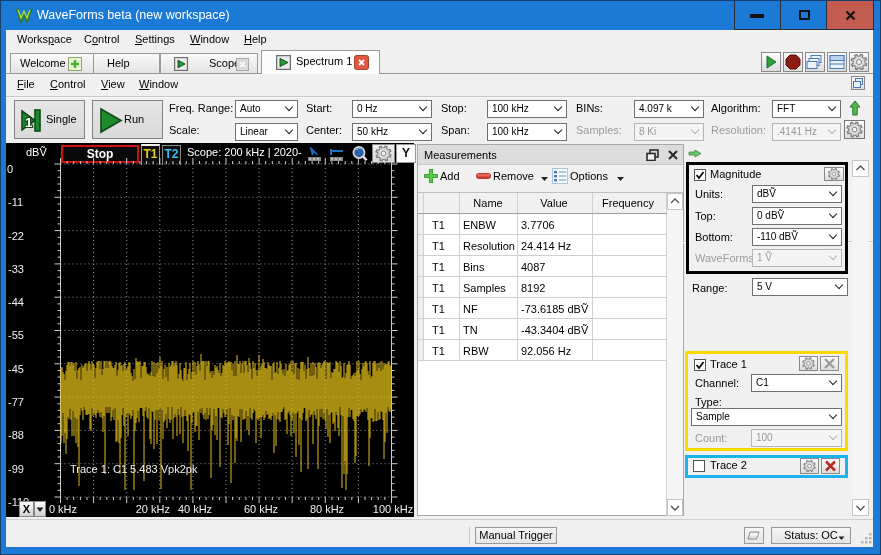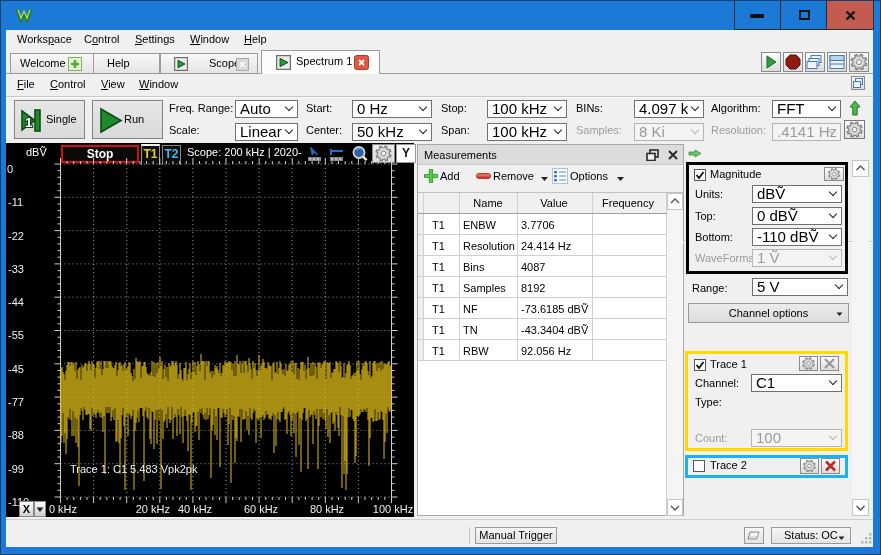--- a/index.html
+++ b/index.html
@@ -1,18 +1,18 @@
 <!DOCTYPE html>
 <html><head><meta charset="utf-8">
 <style>
 *{margin:0;padding:0;box-sizing:border-box;}
 html,body{width:881px;height:555px;overflow:hidden;}
 body{font-family:"Liberation Sans",sans-serif;background:#f0f0f0;position:relative;font-size:11px;color:#000;}
 .abs{position:absolute;}
-.combo{position:absolute;background:#fff;border:1px solid #707070;font-size:15px;line-height:15px;padding-left:4px;color:#000;}
+.combo{position:absolute;background:#fff;border:1px solid #707070;font-size:10px;line-height:15px;padding-left:4px;color:#000;}
 .combo .cv{position:absolute;right:5px;top:3px;width:6px;height:6px;border-left:1.7px solid #222;border-bottom:1.7px solid #222;transform:rotate(-45deg);}
 .combo.dis{background:#f4f4f4;border-color:#b5b5b5;color:#9a9a9a;}
 .combo.dis .cv{border-color:#b4b4b4;}
 .lab{position:absolute;font-size:11px;white-space:nowrap;}
 .lab.dis{color:#9b9b9b;}
 .btn{position:absolute;background:linear-gradient(#e6e6e6,#d9d9d9);border:1px solid #838383;}
 .u{text-decoration:underline;}
 .ibtn{position:absolute;border:1px solid #8a8a8a;background:linear-gradient(#fdfdfd,#dcdcdc);}
 </style></head>
 <body>
@@ -20,20 +20,21 @@
 <div class="abs" style="left:0;top:0;width:881px;height:555px;border:1px solid #16416f;z-index:50;pointer-events:none;"></div>
 <div class="abs" style="left:0;top:30px;width:6px;height:525px;background:#1b7ad5;z-index:40;"></div>
 <div class="abs" style="left:873px;top:30px;width:8px;height:525px;background:#1b7ad5;z-index:40;"></div>
 <div class="abs" style="left:0;top:547px;width:881px;height:8px;background:#1b7ad5;z-index:40;"></div>
 
 <div class="abs" style="left:0;top:0;width:881px;height:30px;background:#1b7ad5;z-index:41;">
   <svg class="abs" style="left:16px;top:7px;" width="20" height="16" viewBox="0 0 20 16">
     <path d="M1 2 L5 14 L8 6 L11 14 L15 2" stroke="#2d7d2d" stroke-width="2.6" fill="none"></path>
     <path d="M2 2.6 L5 11 L8 4 L11 11 L14 2.6" stroke="#b6e34a" stroke-width="1.2" fill="none"></path>
   </svg>
+  <div class="abs" style="left:37px;top:8px;color:#fff;font-size:12.5px;">WaveForms beta (new workspace)</div>
   <div class="abs" style="left:734px;top:0;width:47px;height:30px;background:#1b7ad5;border:1px solid #2a2f35;border-top:none;">
     <div class="abs" style="left:15px;top:14px;width:14px;height:4px;background:#111;"></div>
   </div>
   <div class="abs" style="left:780px;top:0;width:47px;height:30px;background:#1b7ad5;border:1px solid #2a2f35;border-top:none;">
     <div class="abs" style="left:18px;top:10px;width:11px;height:10px;border:2.5px solid #111;"></div>
   </div>
   <div class="abs" style="left:826px;top:0;width:48px;height:30px;background:#c25b50;border:1px solid #2a2f35;border-top:none;">
     <svg class="abs" style="left:18px;top:10px;" width="11" height="11">
         <path d="M1.5 1.5l8 8M9.5 1.5l-8 8" stroke="#161616" stroke-width="2.4"></path>
       </svg>
@@ -609,26 +610,20 @@
     <div class="combo" style="left:63px;top:20px;width:90px;height:18px;">dBṼ<span class="cv"></span></div>
     <div class="lab" style="left:6px;top:45px;">Top:</div>
     <div class="combo" style="left:63px;top:42px;width:90px;height:18px;">0 dBṼ<span class="cv"></span></div>
     <div class="lab" style="left:6px;top:66px;">Bottom:</div>
     <div class="combo" style="left:63px;top:63px;width:90px;height:18px;">-110 dBṼ<span class="cv"></span></div>
     <div class="lab dis" style="left:6px;top:87px;">WaveForms:</div>
     <div class="combo dis" style="left:63px;top:84px;width:90px;height:18px;">1 Ṽ<span class="cv"></span></div>
   </div>
   <div class="lab" style="left:8px;top:139px;">Range:</div>
   <div class="combo" style="left:68px;top:135px;width:96px;height:18px;">5 V<span class="cv"></span></div>
-  <div class="btn" style="left:4px;top:160px;width:161px;height:20px;background:linear-gradient(#ececec,#dcdcdc);border-color:#999;">
-    <div class="abs" style="left:0;top:3px;width:100%;text-align:center;">Channel options</div>
-    <svg class="abs" style="left:147px;top:8px;" width="8" height="5">
-        <path d="M0.5 0.5l3 3.5 3-3.5z" fill="#222"></path>
-      </svg>
-  </div>
 
   <div class="abs" style="left:1px;top:208px;width:163px;height:100px;border:3px solid #ffd800;background:#f0f0f0;">
     <div class="abs" style="left:6px;top:5px;width:12px;height:12px;background:#fff;border:1px solid #555;"><svg width="10" height="10">
           <path d="M1.5 5l2.5 3 4.5-6" stroke="#111" stroke-width="1.8" fill="none"></path>
         </svg></div>
     <div class="abs" style="left:22px;top:4px;">Trace 1</div>
     <div class="ibtn" style="left:111px;top:2px;width:19px;height:15px;"><svg width="17" height="13">
           <defs>
             <radialGradient id="gg5">
               <stop offset="0%" stop-color="#ffffff"></stop>
@@ -640,20 +635,21 @@
             <path d="M10.0 0.0 L9.5 3.1 L7.1 2.6 L5.6 5.1 L7.1 7.1 L4.5 8.9 L3.2 6.9 L0.3 7.6 L0.0 10.0 L-3.1 9.5 L-2.6 7.1 L-5.1 5.6 L-7.1 7.1 L-8.9 4.5 L-6.9 3.2 L-7.6 0.3 L-10.0 0.0 L-9.5 -3.1 L-7.1 -2.6 L-5.6 -5.1 L-7.1 -7.1 L-4.5 -8.9 L-3.2 -6.9 L-0.3 -7.6 L-0.0 -10.0 L3.1 -9.5 L2.6 -7.1 L5.1 -5.6 L7.1 -7.1 L8.9 -4.5 L6.9 -3.2 L7.6 -0.3 Z" fill="url(#gg5)" stroke="#787878" stroke-width="1.2"></path>
             <circle r="3.2" fill="#f0f0f0" stroke="#787878" stroke-width="1.1"></circle>
           </g>
         </svg></div>
     <div class="ibtn" style="left:132px;top:2px;width:19px;height:15px;"><svg width="17" height="13">
           <path d="M4 2l9 9M13 2l-9 9" stroke="#9a9a9a" stroke-width="2.4"></path>
         </svg></div>
     <div class="lab" style="left:7px;top:23px;">Channel:</div>
     <div class="combo" style="left:63px;top:20px;width:91px;height:18px;">C1<span class="cv"></span></div>
     <div class="lab" style="left:7px;top:42px;">Type:</div>
+    <div class="combo" style="left:3px;top:54px;width:151px;height:18px;">Sample<span class="cv"></span></div>
     <div class="lab dis" style="left:7px;top:78px;">Count:</div>
     <div class="combo dis" style="left:63px;top:75px;width:91px;height:18px;">100<span class="cv"></span></div>
   </div>
 
   <div class="abs" style="left:1px;top:312px;width:163px;height:23px;border:3px solid #1cb2ea;background:#f0f0f0;">
     <div class="abs" style="left:5px;top:2px;width:12px;height:12px;background:#fff;border:1px solid #555;"></div>
     <div class="abs" style="left:22px;top:1px;">Trace 2</div>
     <div class="ibtn" style="left:112px;top:0px;width:19px;height:16px;"><svg width="17" height="14">
           <defs>
             <radialGradient id="gg6">

